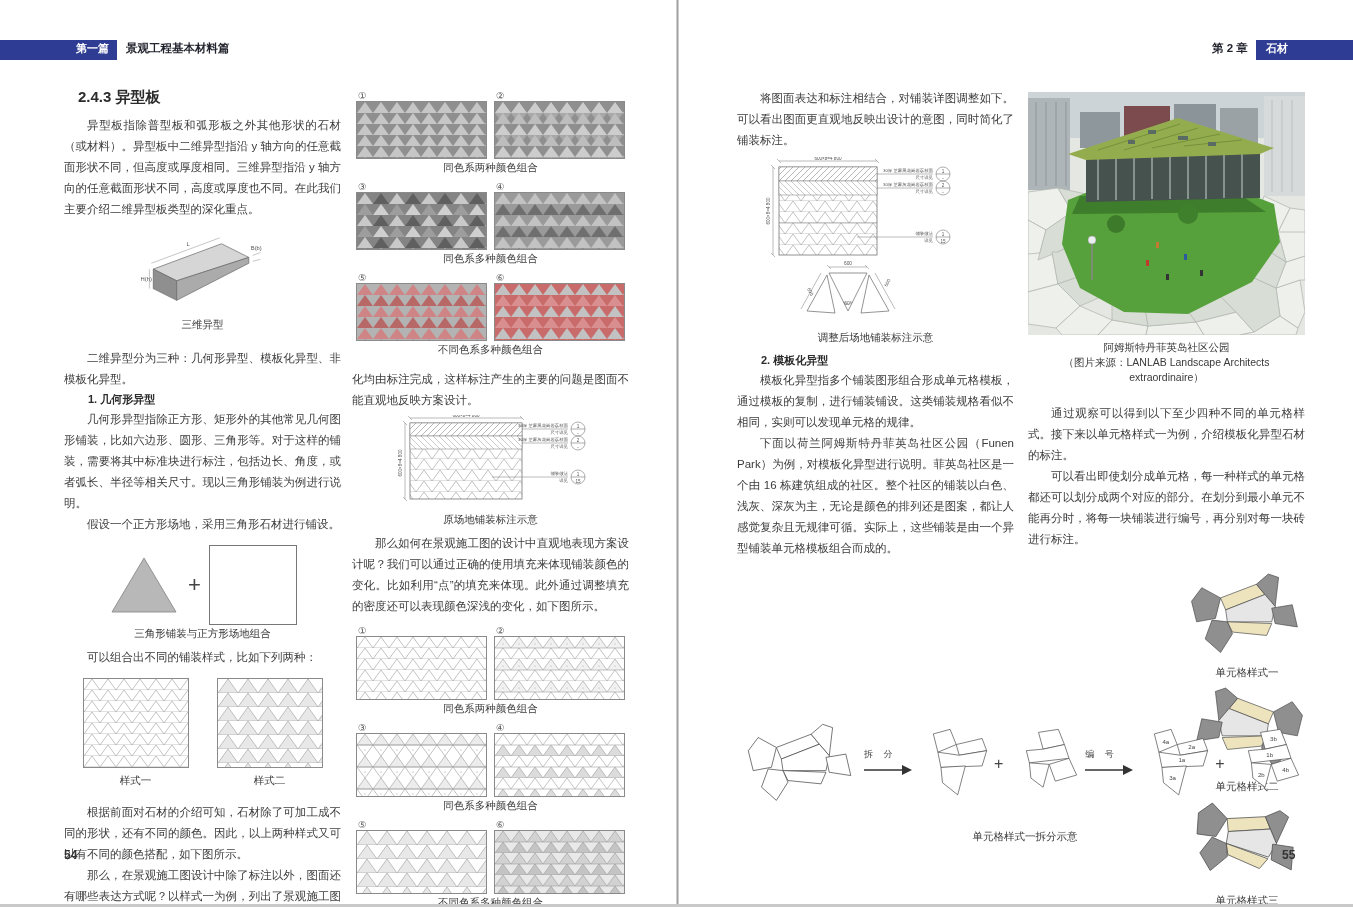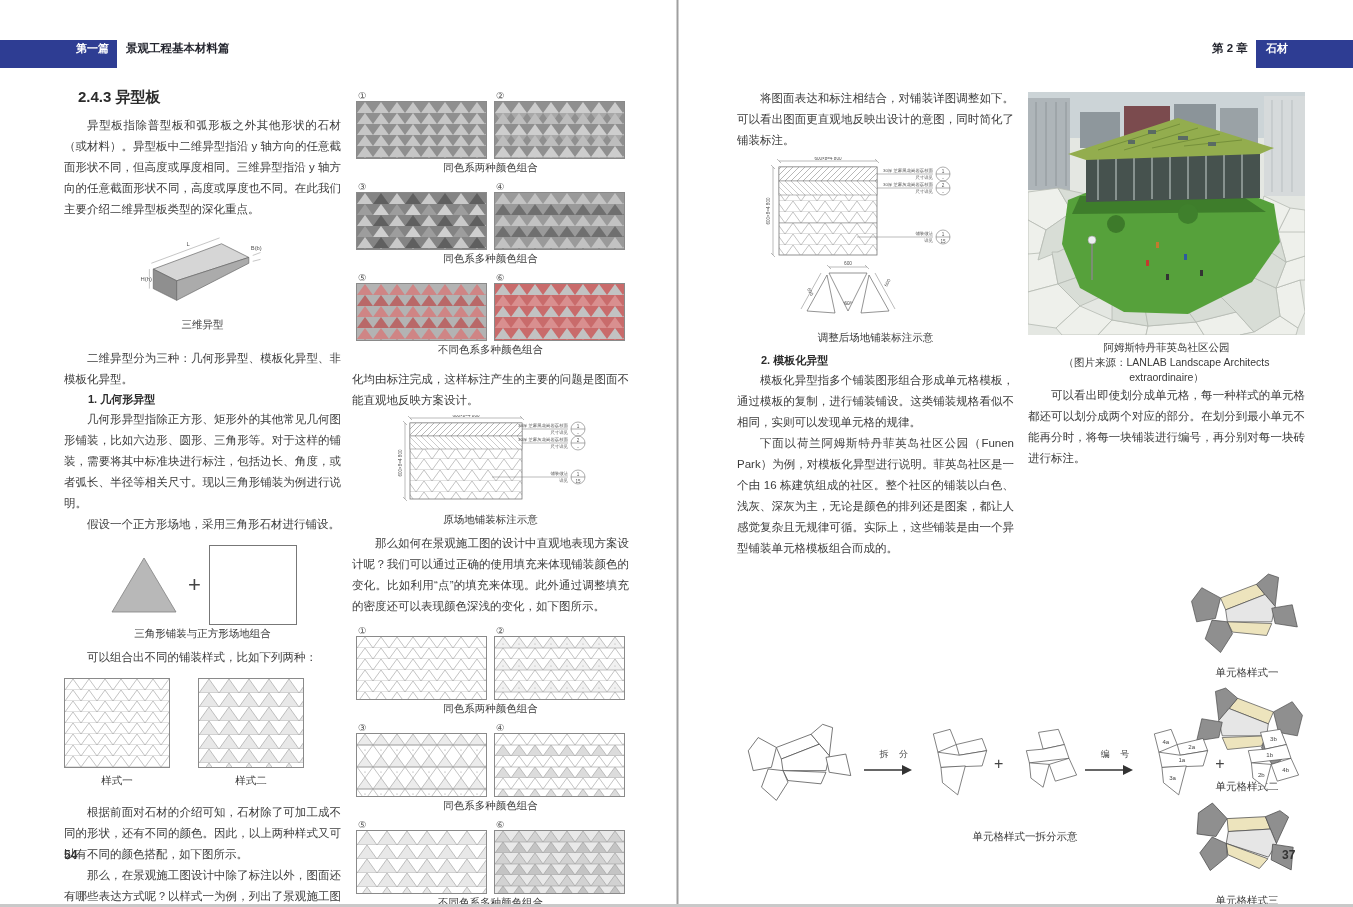--- a/index.html
+++ b/index.html
@@ -2,46 +2,46 @@
 <html><head>
 <meta charset="utf-8">
 <style>
   html,body{margin:0;padding:0;background:#9a9a9a;}
   .canvas{position:relative;width:1353px;height:907px;background:#ffffff;overflow:hidden;
     font-family:"Liberation Sans","DejaVu Sans",sans-serif;color:#3c3c3c;}
   .spine{position:absolute;left:676px;top:0;width:3px;height:907px;
     background:linear-gradient(90deg,#e8e8e8,#9f9f9f,#e8e8e8);}
   .bottom-edge{position:absolute;left:0;top:904px;width:1353px;height:3px;background:#c9c9c9;}
   
-  .band{position:absolute;height:28px;background:#2e3d93;}
+  .band{position:absolute;height:20px;background:#2e3d93;}
   .band-txt{color:#fff;font-weight:bold;font-size:11px;line-height:17px;}
   .hdr-title{position:absolute;top:40px;font-weight:bold;font-size:11.5px;line-height:17px;color:#23252e;}
   
   .col{position:absolute;width:277px;}
   p.body{margin:0;padding:0;text-indent:2em;text-align:justify;font-size:11.5px;line-height:21px;color:#3c3c3c;}
   .h-section{font-size:15px;font-weight:bold;color:#2b2b2b;margin:0 0 8px 14px;}
   .h-sub{font-size:11px;font-weight:bold;color:#2b2b2b;margin:2px 0 2px 24px;}
   .figcap{text-align:center;font-size:10.5px;color:#3a3a3a;margin:2px 0 6px 0;}
   .figure{margin:6px 0;}
   
   .pairrow{display:flex;gap:7px;justify-content:center;}
   .sw{width:131px;}
   .swnum{font-size:9.5px;color:#555;line-height:11px;margin-left:2px;}
   .swbox{border:1px solid #8a8a8a;line-height:0;}
   .plusbig{font-size:22px;color:#444;align-self:center;margin:0 8px;}
   .combo-row{display:flex;justify-content:center;align-items:center;margin:10px 0 2px 0;}
   .sq-site{width:86px;height:78px;border:1px solid #777;background:#fff;}
-  .styles-row{display:flex;gap:28px;}
+  .styles-row{display:flex;gap:28px;justify-content:center;}
   .style-item{text-align:center;}
   
   .units-row{position:absolute;display:flex;justify-content:space-between;align-items:flex-end;flex-direction:column;}
   .unit{text-align:center;}
   .unit .figcap{margin-top:4px;}
   .split-row{position:absolute;display:flex;align-items:center;}
-  .arrow-wrap{text-align:right;}
+  .arrow-wrap{text-align:left;}
   .arrow-lbl{font-size:9px;color:#444;letter-spacing:4px;display:block;margin-bottom:1px;}
   .plus-sm{font-size:16px;color:#444;margin:0 2px;}
   .photo-cap{ text-align:center;font-size:10.5px;color:#3a3a3a;line-height:15px;}
   .pagenum{position:absolute;font-weight:bold;font-size:12px;color:#333;}
   svg text{font-family:"Liberation Sans","DejaVu Sans",sans-serif;}
 </style>
 </head>
 <body>
 
 <div class="canvas">
@@ -550,20 +550,21 @@
       <g>
           <rect x="118" y="168" width="3" height="6" fill="#c23a2e"></rect>
           <rect x="138" y="182" width="3" height="6" fill="#333"></rect>
           <rect x="156" y="162" width="3" height="6" fill="#2c5aa0"></rect>
           <rect x="172" y="178" width="3" height="6" fill="#333"></rect>
           <rect x="128" y="150" width="3" height="6" fill="#c27a2e"></rect>
         </g>
     </svg>
     <div class="photo-cap" style="margin-top:5px;">阿姆斯特丹菲英岛社区公园</div>
     <div class="photo-cap">（图片来源：LANLAB Landscape Architects extraordinaire）</div>
+    <p class="body" style="margin-top:18px;">通过观察可以得到以下至少四种不同的单元格样式。接下来以单元格样式一为例，介绍模板化异型石材的标注。</p>
     <p class="body">可以看出即使划分成单元格，每一种样式的单元格都还可以划分成两个对应的部分。在划分到最小单元不能再分时，将每一块铺装进行编号，再分别对每一块砖进行标注。</p>
   </div>
 
   <div class="units-row" style="left:745px;top:572px;width:566px;">
     <div class="unit">
       <svg width="128" height="86" viewBox="0 0 150 100">
           <use href="#ucell"></use>
         </svg>
       <div class="figcap">单元格样式一</div>
     </div>
@@ -627,16 +628,16 @@
       <g font-size="8" fill="#444" text-anchor="middle">
         <text x="61" y="17">3b</text>
         <text x="56" y="38">1b</text>
         <text x="45" y="64">2b</text>
         <text x="77" y="58">4b</text>
       </g>
     </svg>
   </div>
   <div class="figcap" style="position:absolute;left:880px;top:828px;width:290px;">单元格样式一拆分示意</div>
 
-  <div class="pagenum" style="left:1282px;top:848px;">37</div>
+  <div class="pagenum" style="left:1282px;top:848px;">55</div>
 
   <div class="bottom-edge"></div>
 </div>
 
 </body></html>

